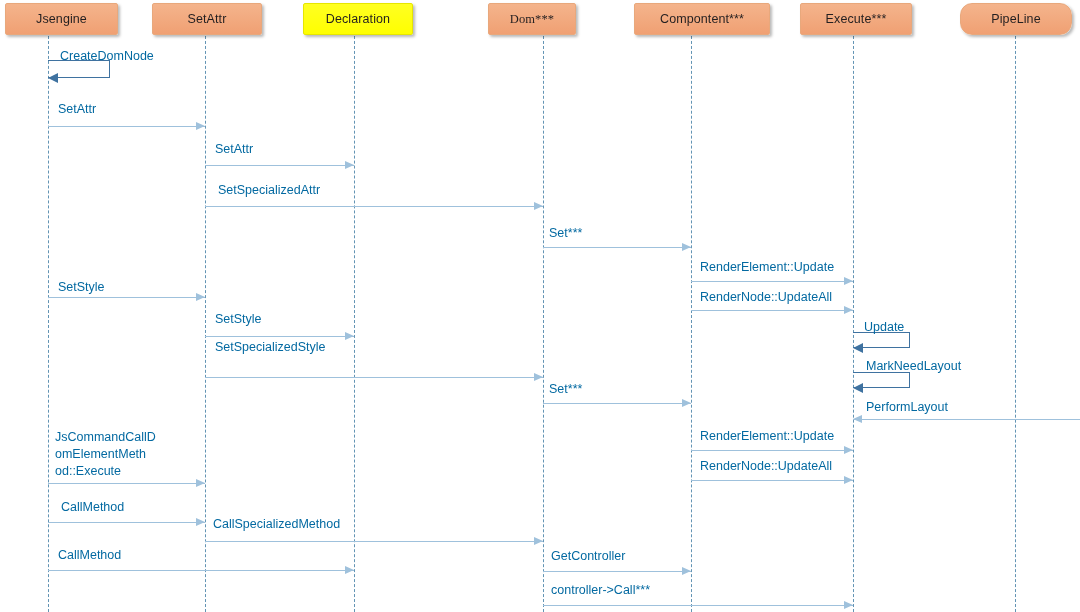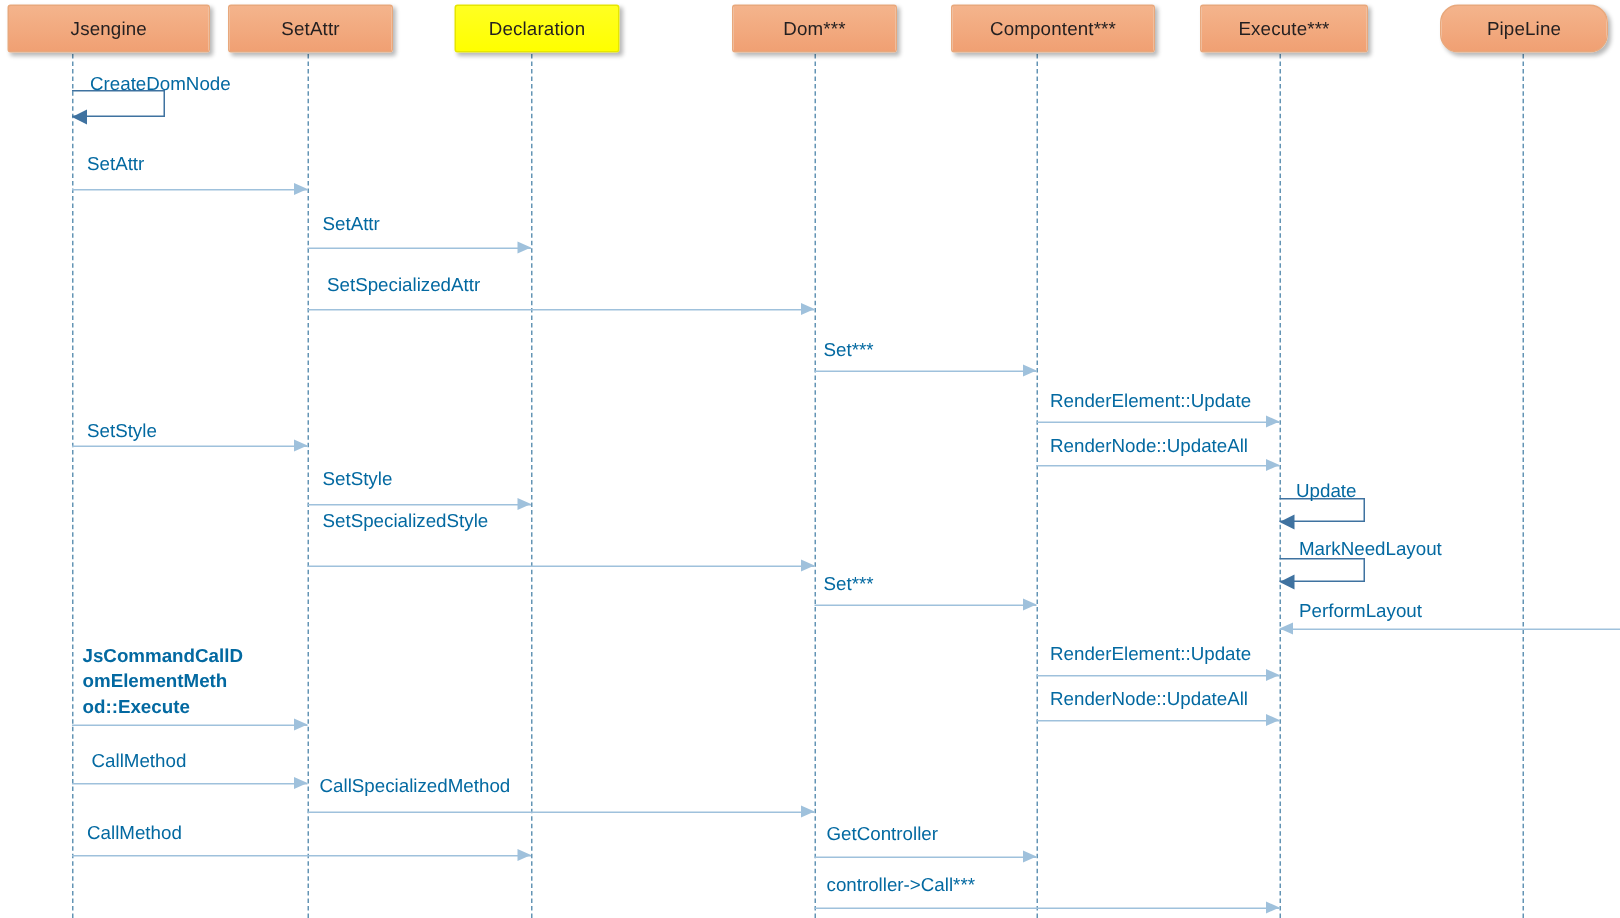--- a/index.html
+++ b/index.html
@@ -145,50 +145,50 @@
       <div class="arrowhead left" style="left: 853px; top: 415px;"></div>
       <div class="msg-label" style="left: 866px; top: 399px;">PerformLayout</div>
       <div class="msg-line" style="left: 691px; top: 450px; width: 162px;"></div>
       <div class="arrowhead right" style="left: 844px; top: 446px;"></div>
       <div class="msg-label" style="left: 700px; top: 428px;">RenderElement::Update</div>
       <div class="msg-line" style="left: 691px; top: 480px; width: 162px;"></div>
       <div class="arrowhead right" style="left: 844px; top: 476px;"></div>
       <div class="msg-label" style="left: 700px; top: 458px;">RenderNode::UpdateAll</div>
       <div class="msg-line" style="left: 48px; top: 483px; width: 157px;"></div>
       <div class="arrowhead right" style="left: 196px; top: 479px;"></div>
-      <div class="msg-label" style="left: 55px; top: 429px; font-weight: bold;">JsCommandCallD
+      <div class="msg-label" style="left: 55px; top: 429px;">JsCommandCallD
 omElementMeth
 od::Execute</div>
       <div class="msg-line" style="left: 48px; top: 522px; width: 157px;"></div>
       <div class="arrowhead right" style="left: 196px; top: 518px;"></div>
       <div class="msg-label" style="left: 61px; top: 499px;">CallMethod</div>
       <div class="msg-line" style="left: 205px; top: 541px; width: 338px;"></div>
       <div class="arrowhead right" style="left: 534px; top: 537px;"></div>
       <div class="msg-label" style="left: 213px; top: 516px;">CallSpecializedMethod</div>
       <div class="msg-line" style="left: 48px; top: 570px; width: 306px;"></div>
       <div class="arrowhead right" style="left: 345px; top: 566px;"></div>
       <div class="msg-label" style="left: 58px; top: 547px;">CallMethod</div>
       <div class="msg-line" style="left: 543px; top: 571px; width: 148px;"></div>
       <div class="arrowhead right" style="left: 682px; top: 567px;"></div>
       <div class="msg-label" style="left: 551px; top: 548px;">GetController</div>
       <div class="msg-line" style="left: 543px; top: 605px; width: 310px;"></div>
       <div class="arrowhead right" style="left: 844px; top: 601px;"></div>
       <div class="msg-label" style="left: 551px; top: 582px; text-align: right;">controller-&gt;Call***</div>
     </div>
   <div id="participants-layer">
-      <div class="participant" style="left: 5px; top: 3px; width: 135px;">
+      <div class="participant" style="left: 5px; top: 3px; width: 113px;">
         <span class="plabel">Jsengine</span>
       </div>
       <div class="participant" style="left: 152px; top: 3px; width: 110px;">
         <span class="plabel">SetAttr</span>
       </div>
       <div class="participant highlight" style="left: 303px; top: 3px; width: 110px;">
         <span class="plabel">Declaration</span>
       </div>
-      <div class="participant" style="left: 488px; top: 3px; width: 110px;">
+      <div class="participant" style="left: 488px; top: 3px; width: 88px; font-family: Liberation Serif, serif;">
         <span class="plabel">Dom***</span>
       </div>
       <div class="participant" style="left: 634px; top: 3px; width: 136px;">
         <span class="plabel">Compontent***</span>
       </div>
       <div class="participant" style="left: 800px; top: 3px; width: 112px;">
         <span class="plabel">Execute***</span>
       </div>
       <div class="participant" style="left: 960px; top: 3px; width: 112px; border-radius: 12px;">
         <span class="plabel">PipeLine</span>

